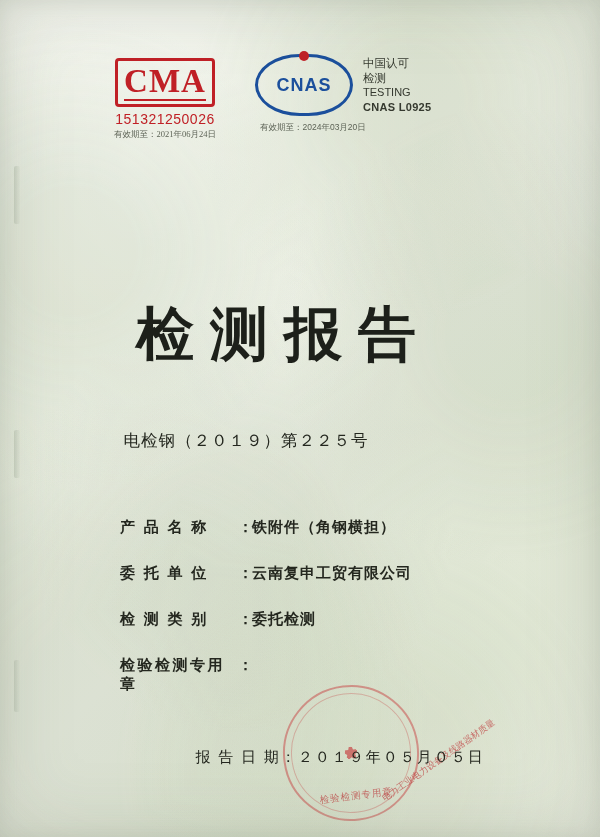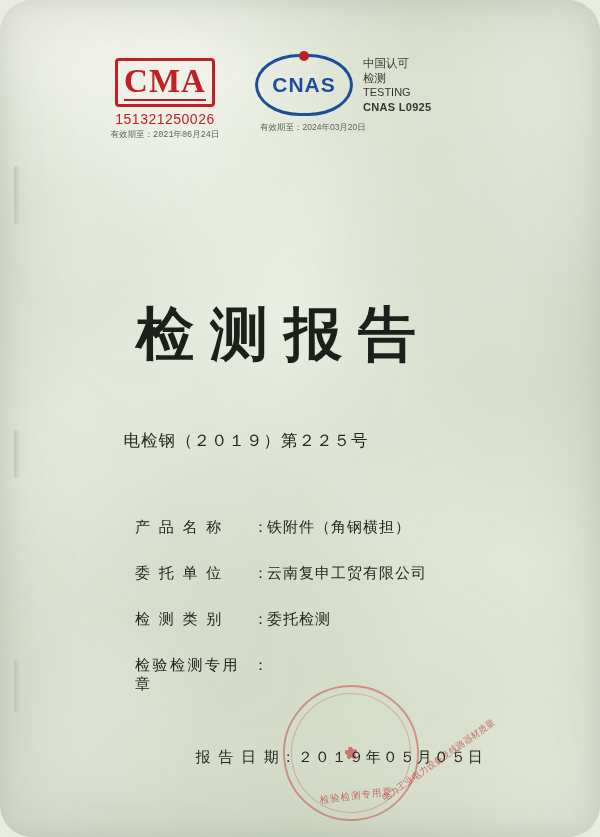--- a/index.html
+++ b/index.html
@@ -16,21 +16,20 @@
 
   .page {
     position: relative;
     width: 600px;
     height: 837px;
     background:
       radial-gradient(ellipse at 22% 18%, rgba(255,255,255,0.55) 0%, rgba(255,255,255,0) 45%),
       radial-gradient(ellipse at 78% 72%, rgba(222,230,210,0.6) 0%, rgba(255,255,255,0) 55%),
       linear-gradient(135deg, #eef0e6 0%, #e6ebdc 30%, #e9ece2 55%, #e3e8d8 80%, #eceee4 100%);
     overflow: hidden;
-    border-radius: 32px;
   }
 
   
   .texture {
     position: absolute;
     inset: 0;
     pointer-events: none;
     background:
       radial-gradient(circle at 12% 30%, rgba(200,212,190,0.35) 0 8%, rgba(255,255,255,0) 30%),
       radial-gradient(circle at 68% 12%, rgba(205,216,196,0.30) 0 6%, rgba(255,255,255,0) 26%),
@@ -102,42 +101,42 @@
     font-size: 14px;
     color: #c02026;
     letter-spacing: .5px;
     font-family: "Liberation Sans", sans-serif;
   }
   .cma-valid {
     margin-top: 2px;
     font-size: 8.5px;
     color: #5d6356;
     white-space: nowrap;
-    font-family: Liberation Mono, monospace;
+    font-family: Liberation Serif, serif;
   }
 
   .cnas {
     position: absolute;
     left: 255px;
     top: 4px;
     width: 240px;
   }
   .cnas-row {
     display: flex;
     align-items: flex-start;
   }
   .cnas-mark {
     width: 92px;
     height: 56px;
     border: 3px solid #1b4f9c;
     border-radius: 50% / 55%;
     color: #1b4f9c;
     font-family: "Liberation Sans", sans-serif;
     font-weight: bold;
-    font-size: 21px;
+    font-size: 18px;
     letter-spacing: 1px;
     display: flex;
     align-items: center;
     justify-content: center;
     position: relative;
     background: transparent;
   }
   .cnas-mark:before {
     content: "";
     position: absolute;
@@ -203,22 +202,23 @@
     text-align: center;
     font-size: 16.5px;
     letter-spacing: 1px;
     color: #24271f;
   }
 
   
   .fields {
     position: absolute;
     top: 518px;
-    left: 135px;
+    left: 120px;
     width: 400px;
+    font-weight: bold;
   }
   .field-row {
     display: flex;
     align-items: baseline;
     margin-bottom: 27px;
     font-size: 15px;
     color: #24271f;
     letter-spacing: .5px;
   }
   .field-label {

